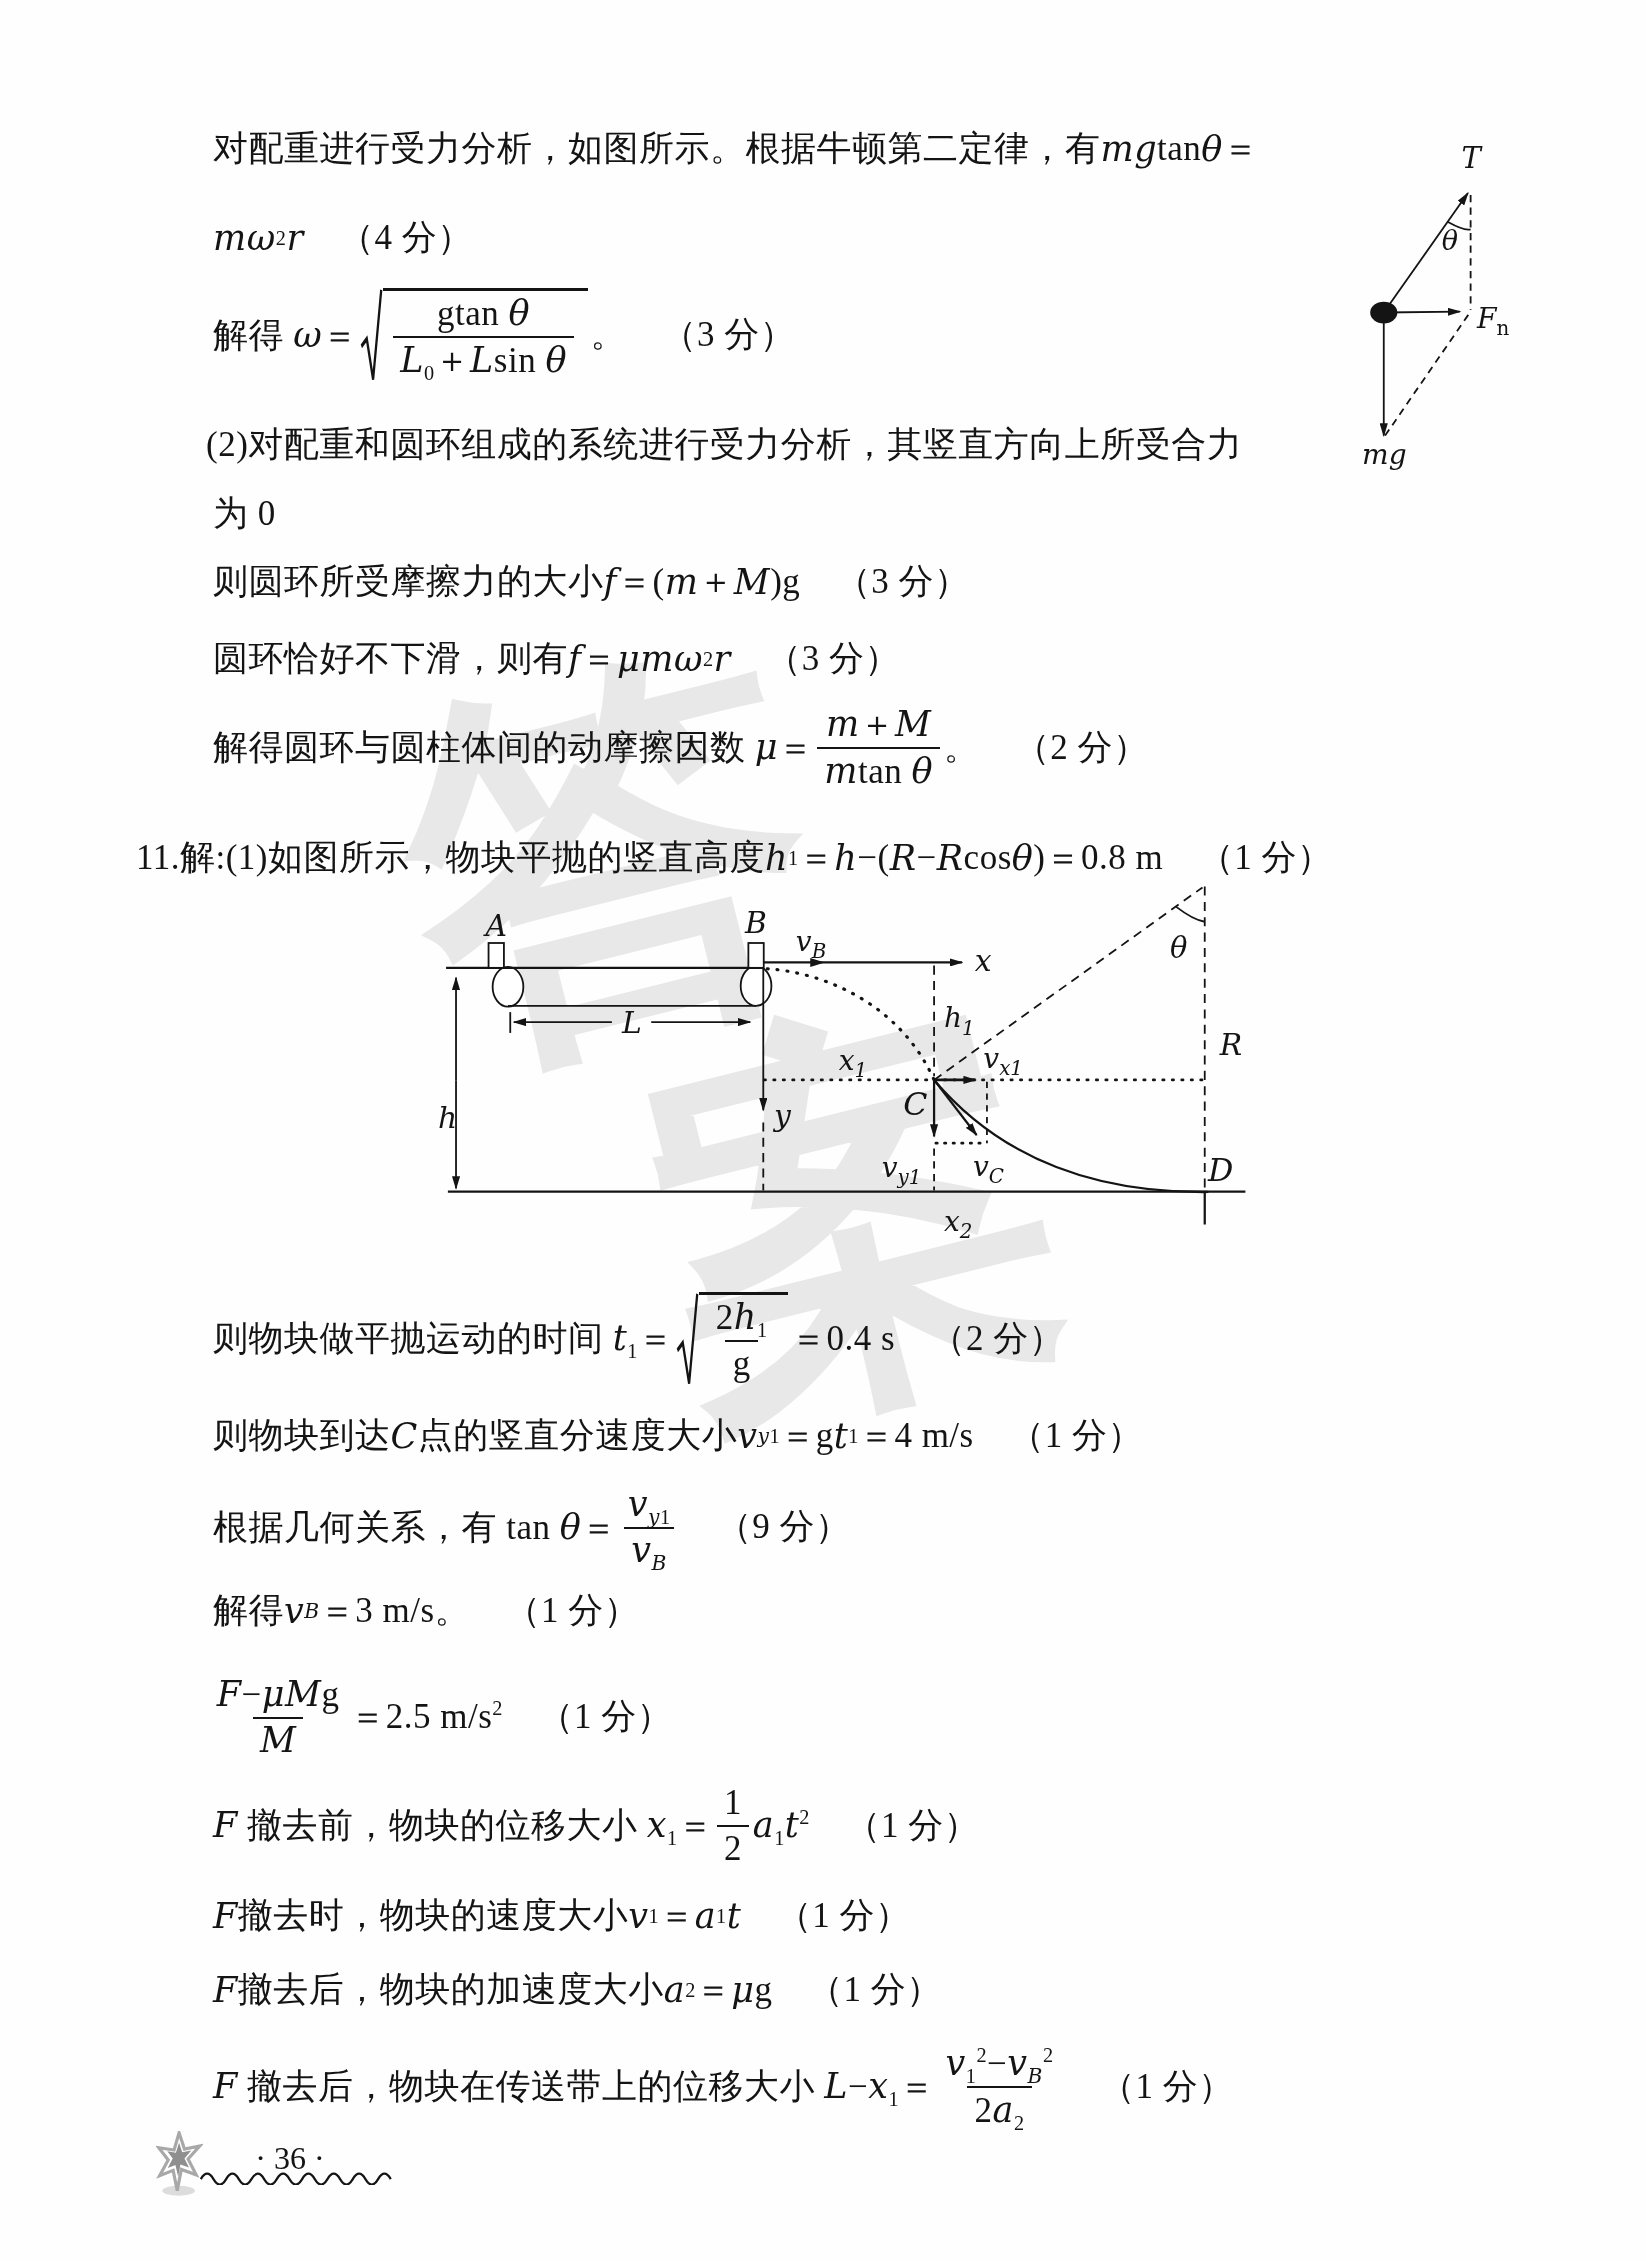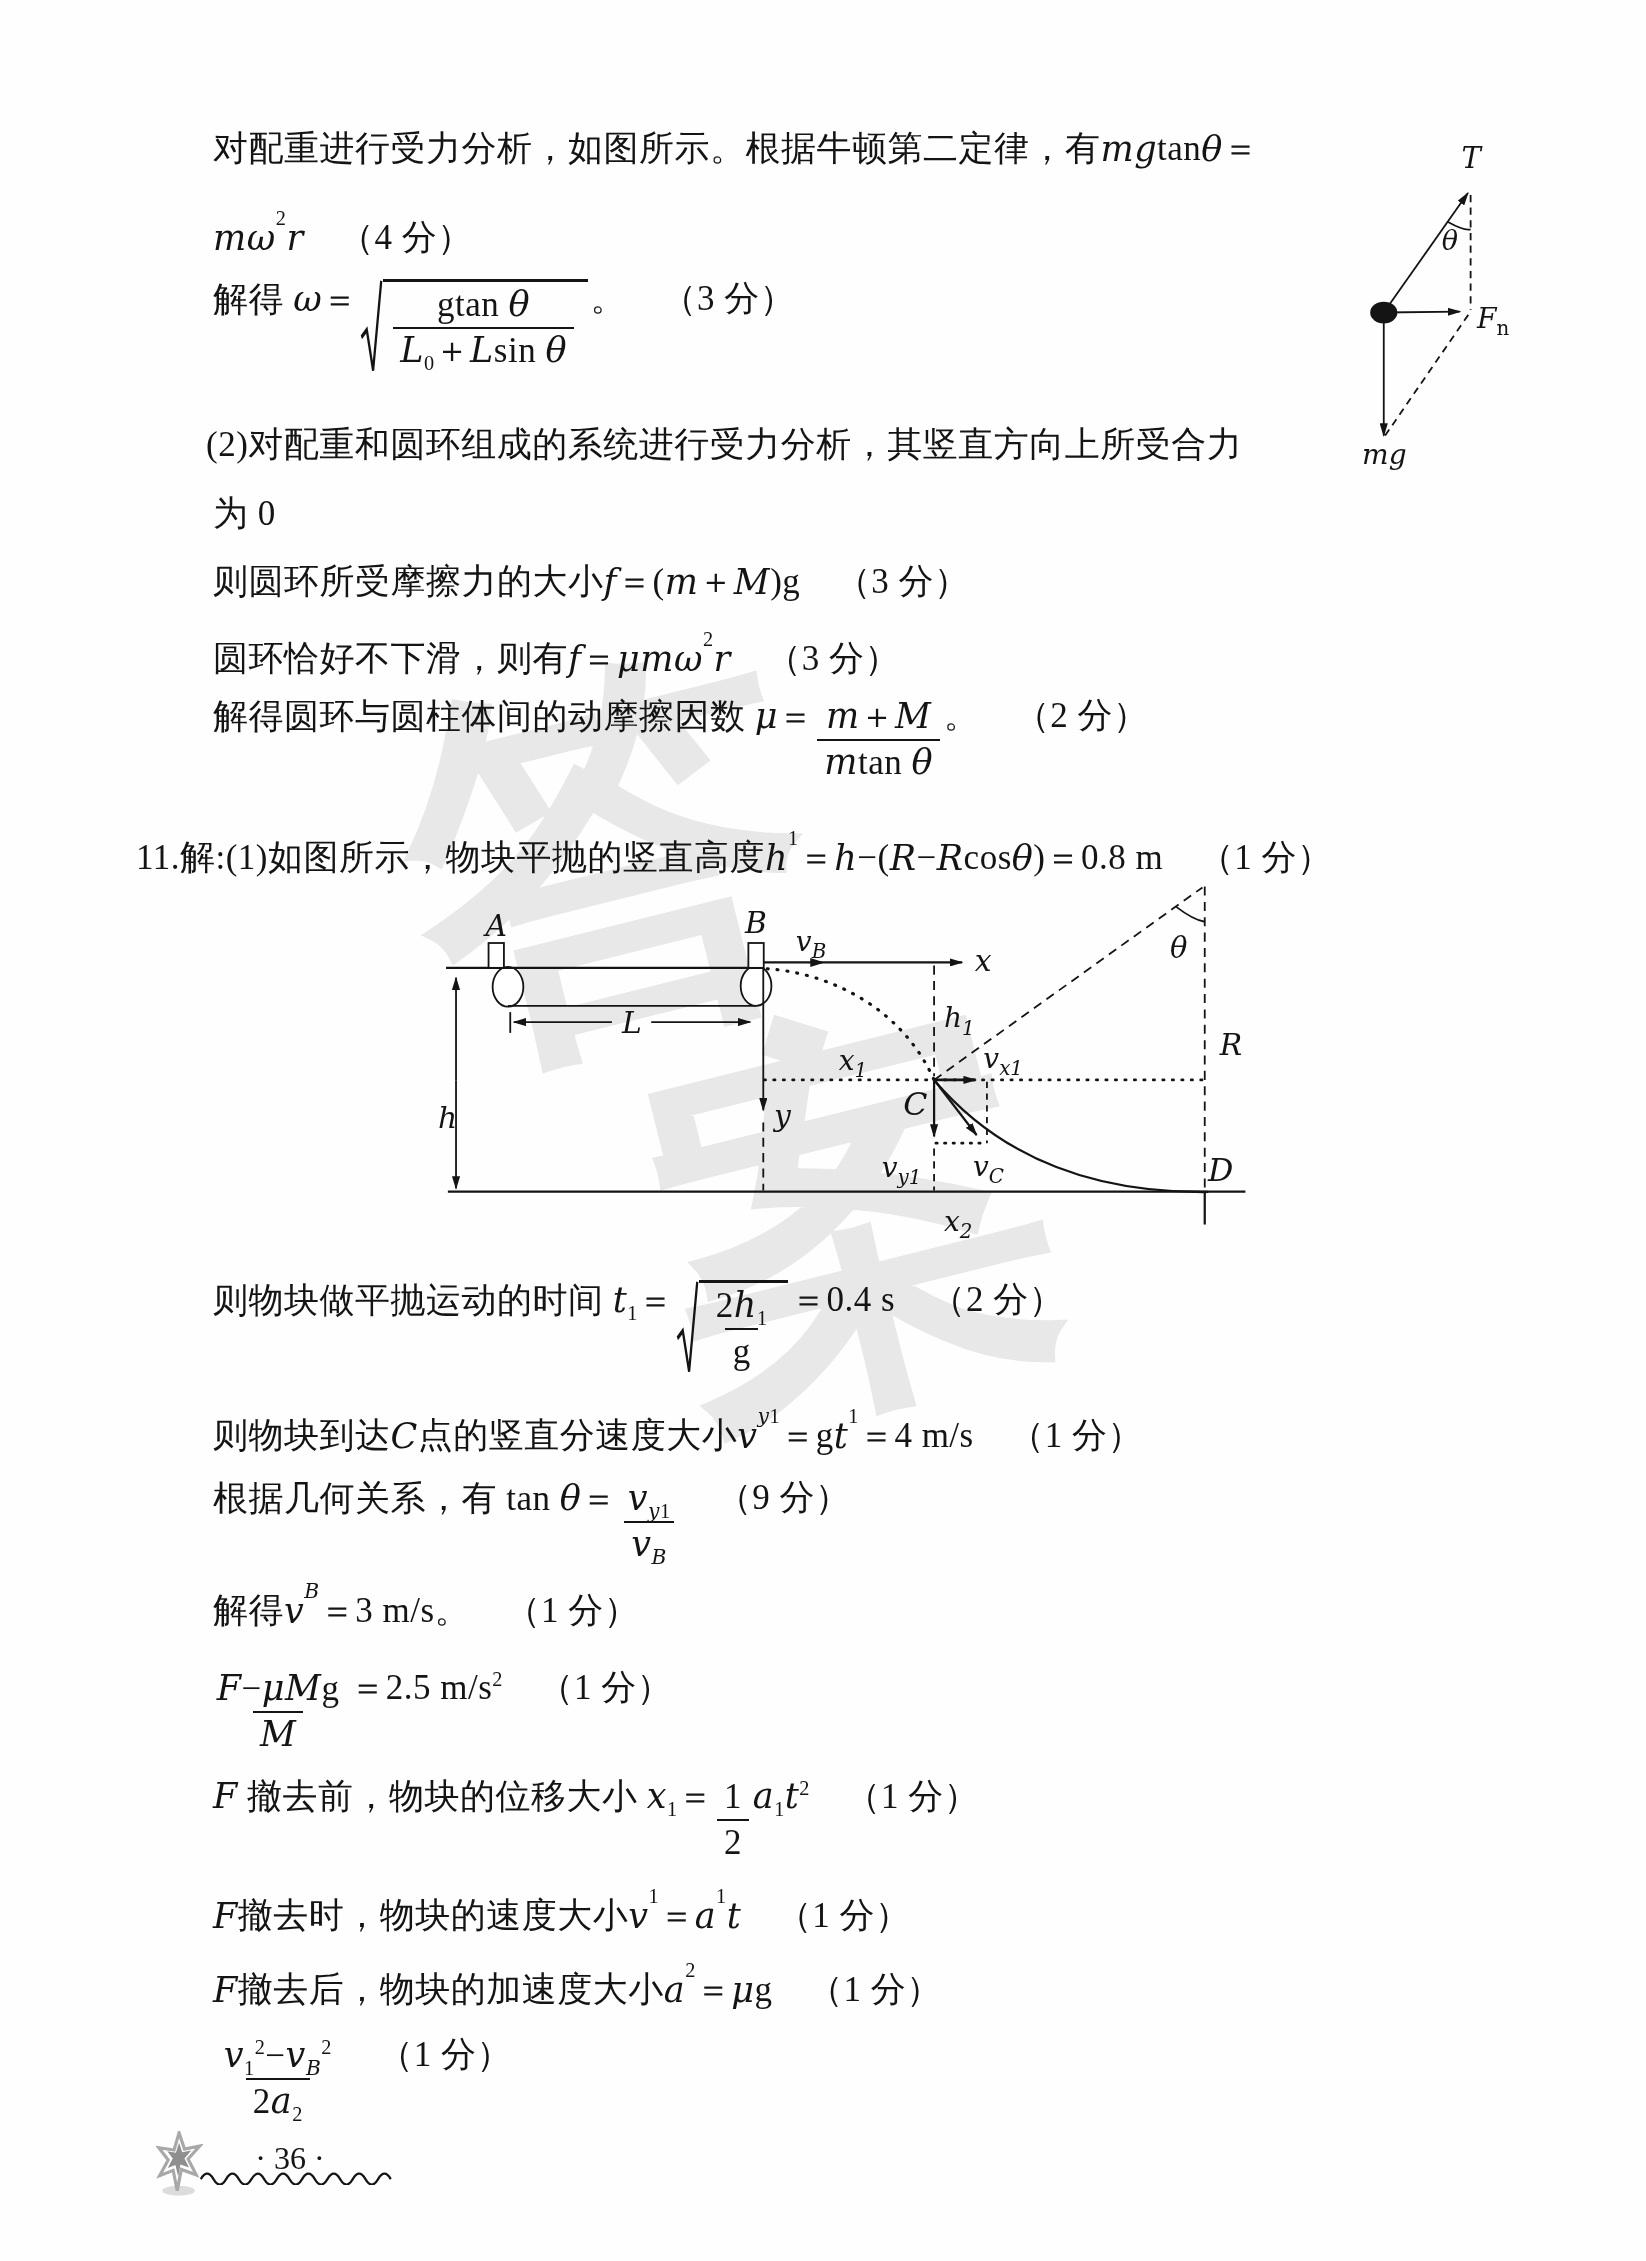--- a/index.html
+++ b/index.html
@@ -1,18 +1,18 @@
 <!DOCTYPE html>
 <html style="font-size:7.2px"><head>
 <meta charset="utf-8">
 <style>
   html,body{margin:0;padding:0;background:#888;}
   .page{position:relative;width:1646px;height:2314px;background:#fefefe;overflow:hidden;
         font-family:"Liberation Serif","DejaVu Serif",serif;color:#141414;}
-  .line{position:absolute;display:flex;align-items:flex-start;white-space:nowrap;
+  .line{position:absolute;display:flex;align-items:center;white-space:nowrap;
         font-size:35px;letter-spacing:0.5px;z-index:2;line-height:1.15;}
   .line i{font-family:"DejaVu Serif","Liberation Serif",serif;font-style:italic;}
   sub{font-size:58%;line-height:0;}
   sup{font-size:58%;line-height:0;}
   .frac{display:inline-flex;flex-direction:column;align-items:center;vertical-align:middle;
         line-height:1.12;margin:0 3.6px;text-align:center;}
   .frac .num{padding:0.9px 7.2px 2.7px;}
   .frac .den{border-top:2.7px solid #141414;padding:2.7px 7.2px 0.9px;}
   .sqrt{display:inline-flex;align-items:stretch;margin:0 2.7px;}
   .rad{position:relative;width:22.6px;flex:none;}
@@ -208,20 +208,21 @@
         <span class="num">1</span>
         <span class="den">2</span>
       </span>
       <span><i>a</i><sub>1</sub><i>t</i><sup>2</sup>　（1 分）</span>
   </div>
 
   <div class="line" style="left:213px;top:1896px;"><i>F</i> 撤去时，物块的速度大小 <i>v</i><sub>1</sub>＝<i>a</i><sub>1</sub><i>t</i>　（1 分）</div>
   <div class="line" style="left:213px;top:1970px;"><i>F</i> 撤去后，物块的加速度大小 <i>a</i><sub>2</sub>＝<i>μ</i>g　（1 分）</div>
 
   <div class="line" style="left:213px;top:2035px;height:104px;">
+    <span><i>F</i> 撤去后，物块在传送带上的位移大小 <i>L</i>−<i>x</i><sub>1</sub>＝</span>
       <span class="frac">
         <span class="num"><i>v</i><sub>1</sub><sup>2</sup>−<i>v</i><sub><i>B</i></sub><sup>2</sup></span>
         <span class="den">2<i>a</i><sub>2</sub></span>
       </span>
       <span>　（1 分）</span>
   </div>
 
   <svg class="diagram" style="left:156px;top:2131px;" width="47" height="66" viewBox="0 0 104 146">
     <ellipse cx="50" cy="132" rx="36" ry="11" fill="#dcdcdc"></ellipse>
     <polygon points="51,4 63,40 97,33 71,62 89,97 56,85 47,132 38,87 8,99 27,64 6,37 40,42" fill="#ffffff" stroke="#a8a8a8" stroke-width="7"></polygon>

